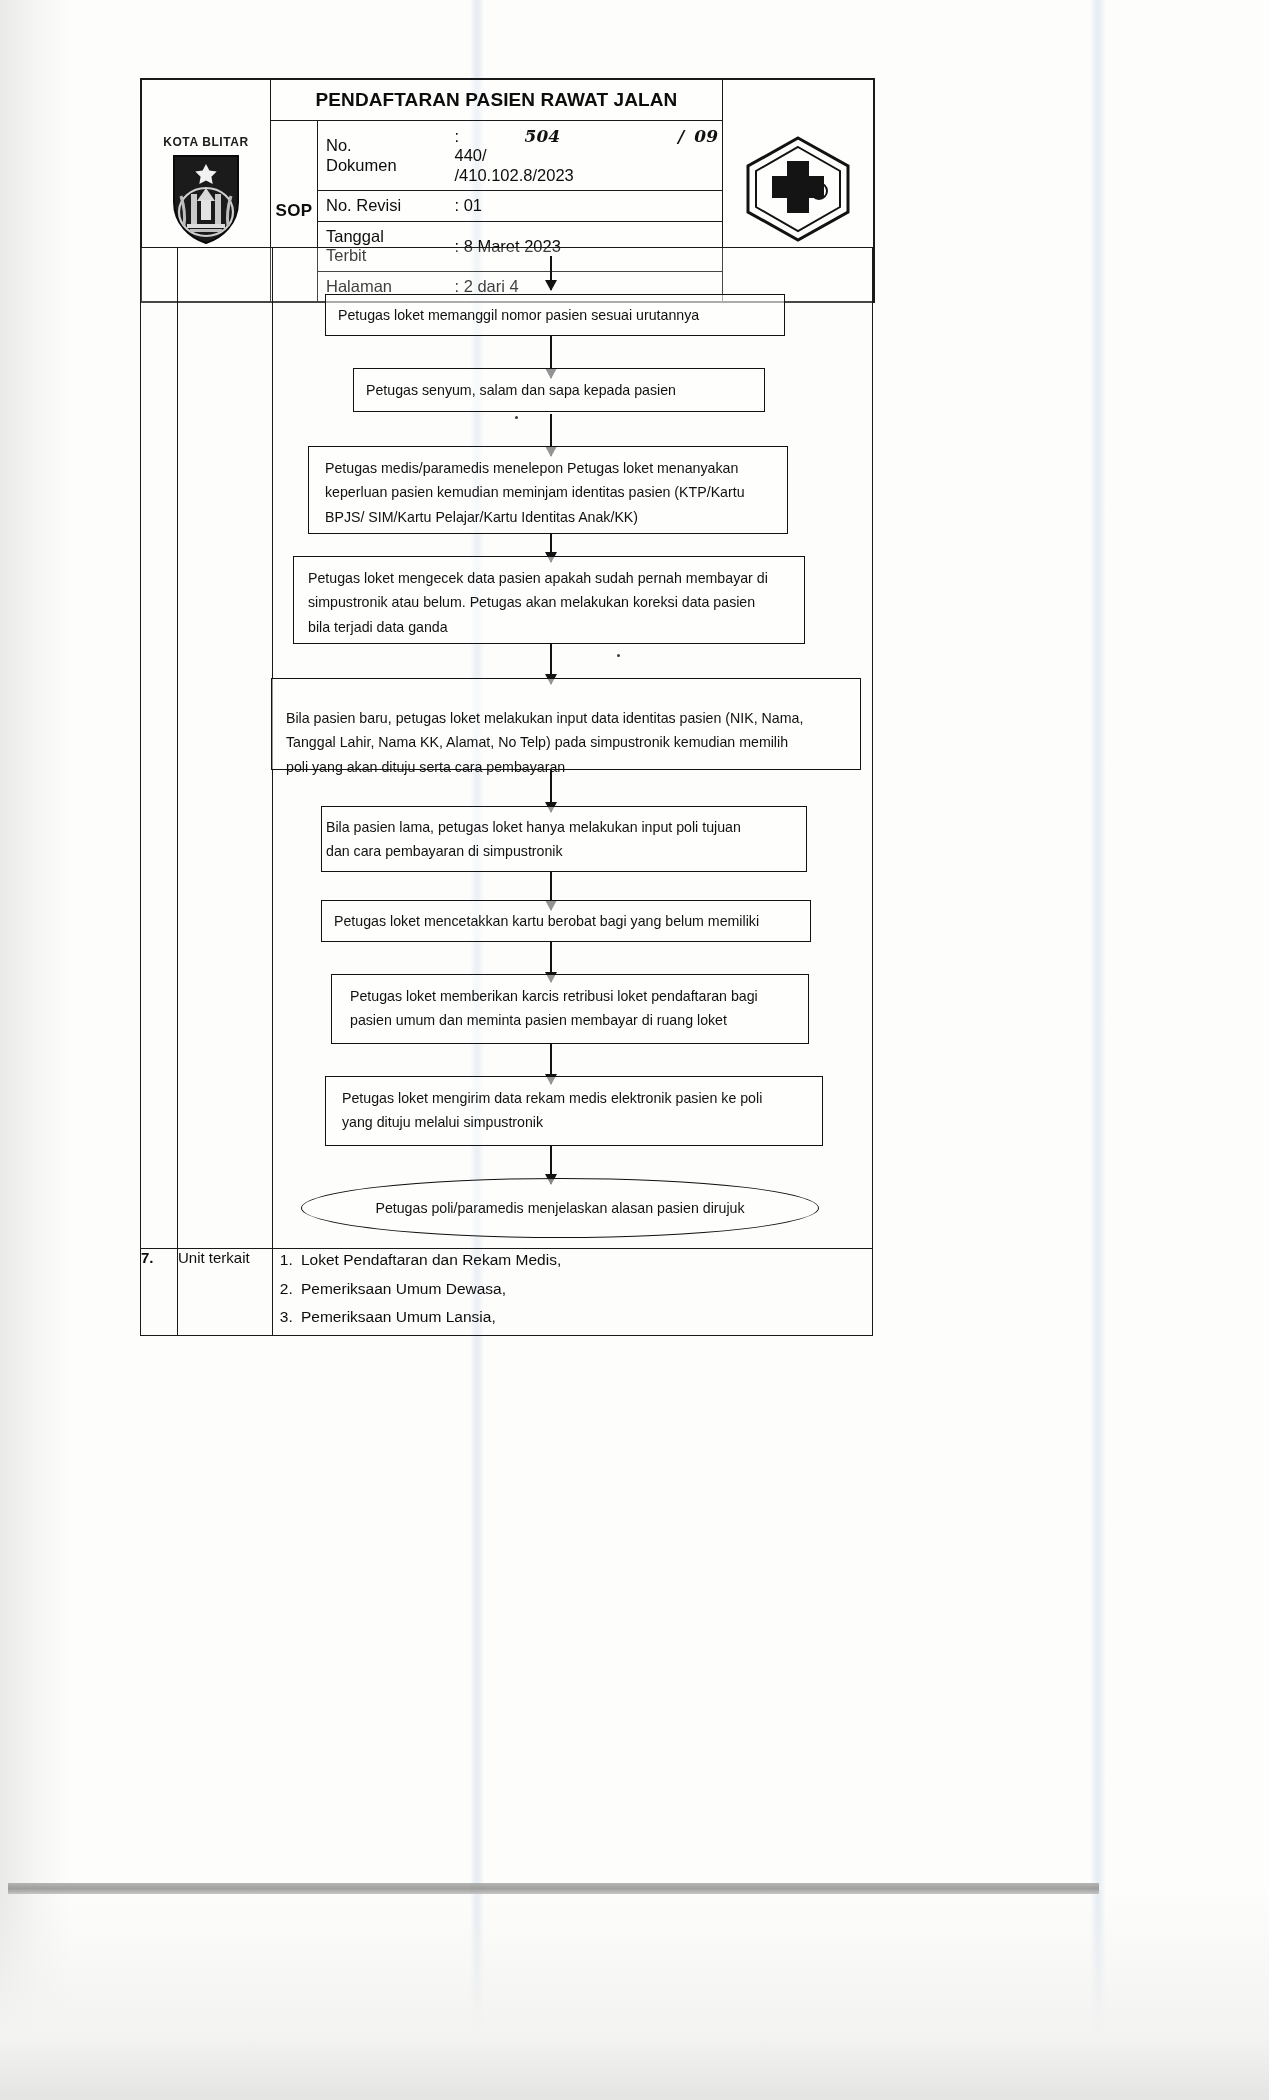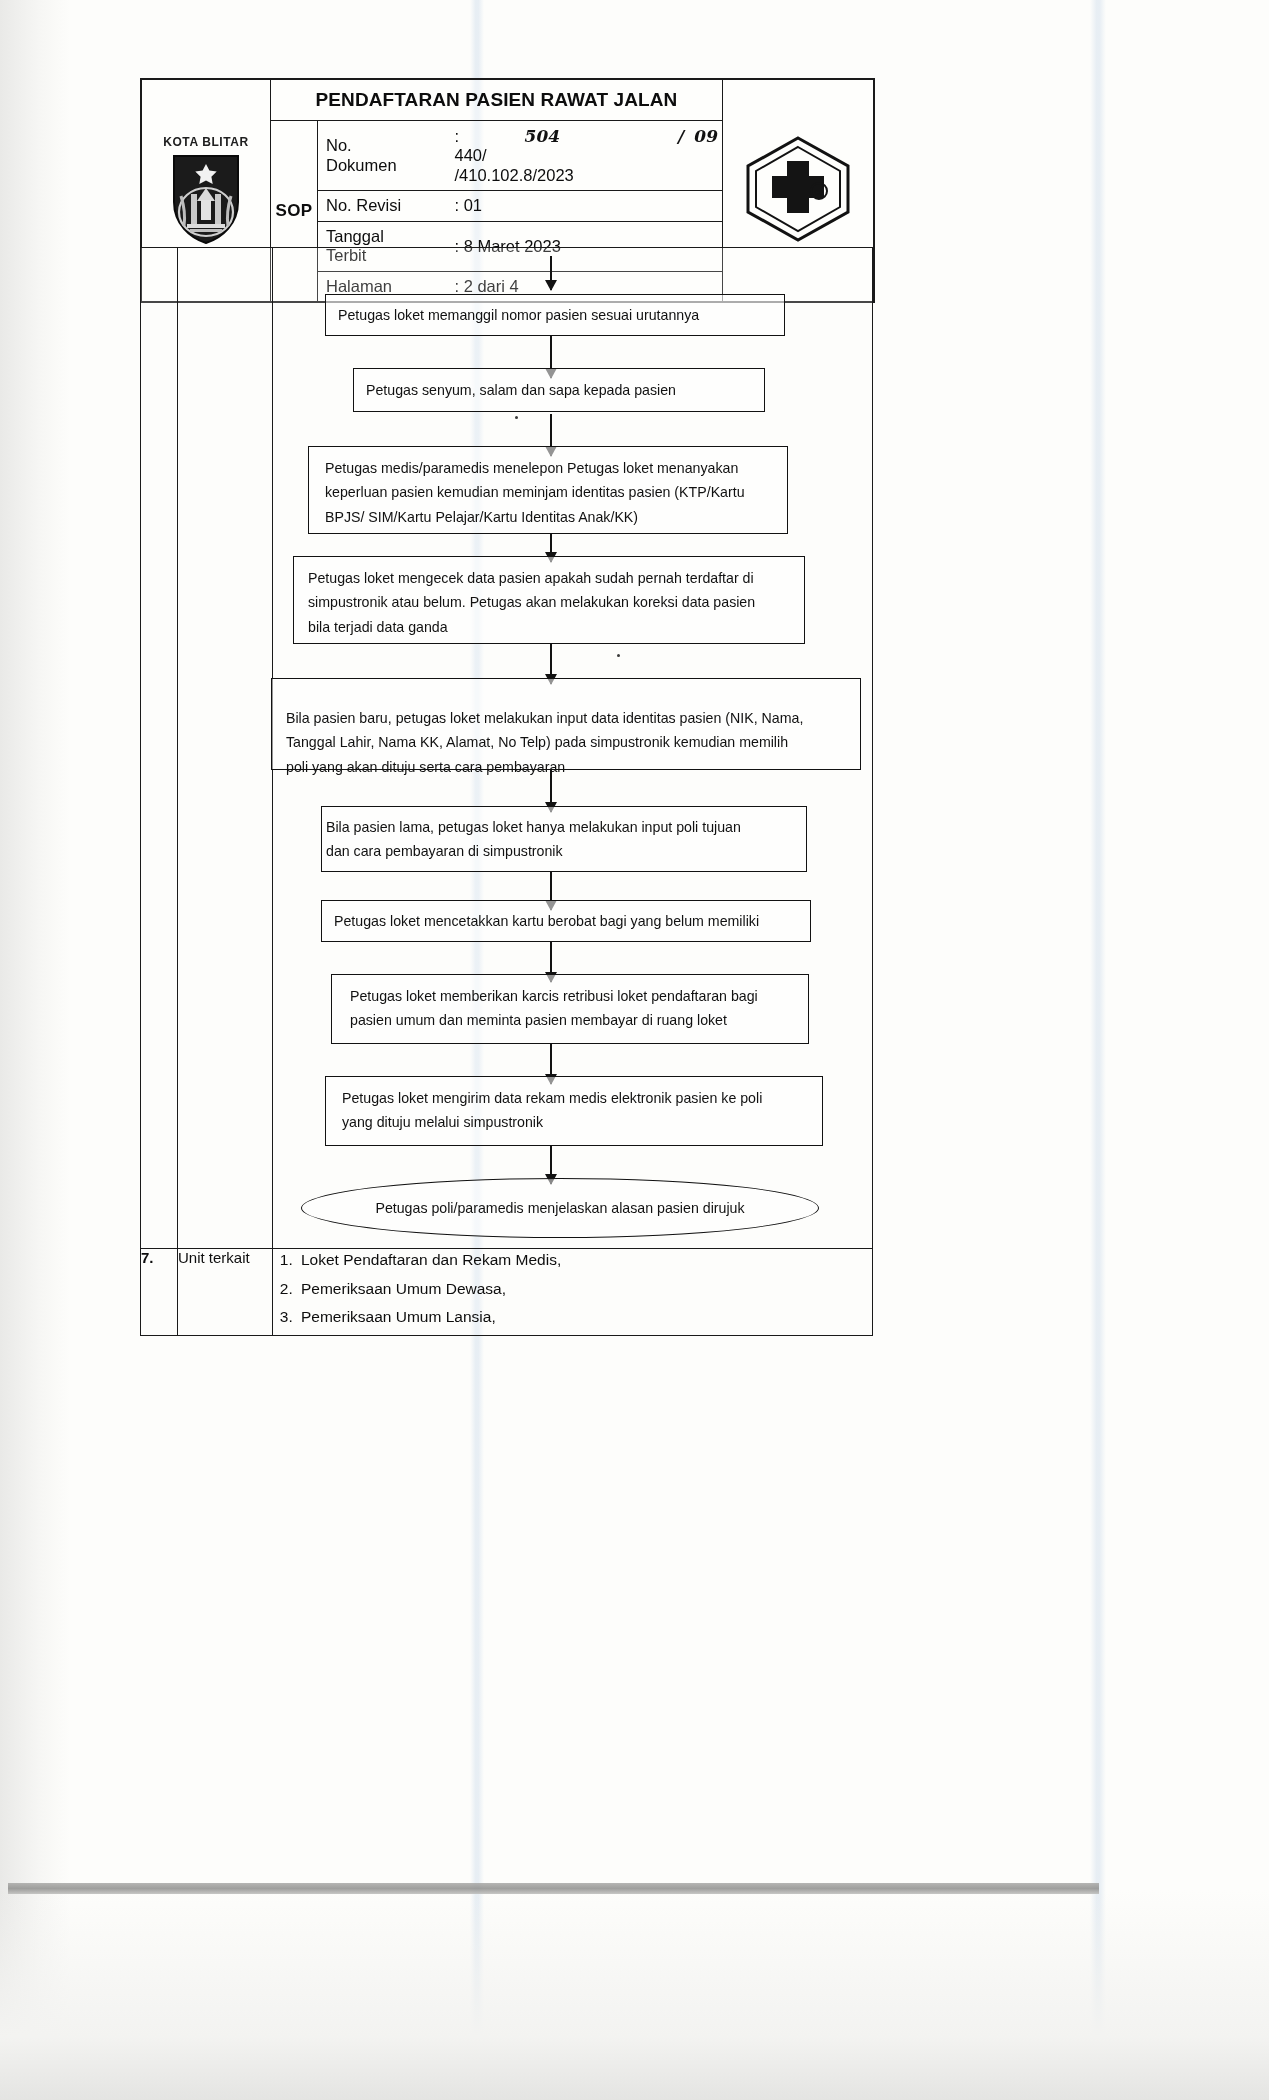--- a/index.html
+++ b/index.html
@@ -339,21 +339,21 @@
 
           <div class="node just" style="left:35px;top:198px;width:480px;height:88px;padding:9px 16px;">
             <span class="ln">Petugas medis/paramedis menelepon Petugas loket menanyakan</span>
             <span class="ln">keperluan pasien kemudian meminjam identitas pasien (KTP/Kartu</span>
             <span class="ln">BPJS/ SIM/Kartu Pelajar/Kartu Identitas Anak/KK)</span>
           </div>
 
           <div class="arrow" style="left:277px;top:286px;height:28px;"></div>
 
           <div class="node just" style="left:20px;top:308px;width:512px;height:88px;padding:9px 14px;">
-            <span class="ln">Petugas loket mengecek data pasien apakah sudah pernah terdaftar di</span>
+            <span class="ln">Petugas loket mengecek data pasien apakah sudah pernah membayar di</span>
             <span class="ln">simpustronik atau belum. Petugas akan melakukan koreksi data pasien</span>
             <span class="ln">bila terjadi data ganda</span>
           </div>
 
           <div class="arrow" style="left:277px;top:396px;height:40px;"></div>
           <div class="speck" style="left:344px;top:406px;"></div>
 
           <div class="node just" style="left:-2px;top:430px;width:590px;height:92px;padding:27px 14px;">
             <span class="ln">Bila pasien baru, petugas loket melakukan input data identitas pasien (NIK, Nama,</span>
             <span class="ln">Tanggal Lahir, Nama KK, Alamat, No Telp) pada simpustronik kemudian memilih</span>

